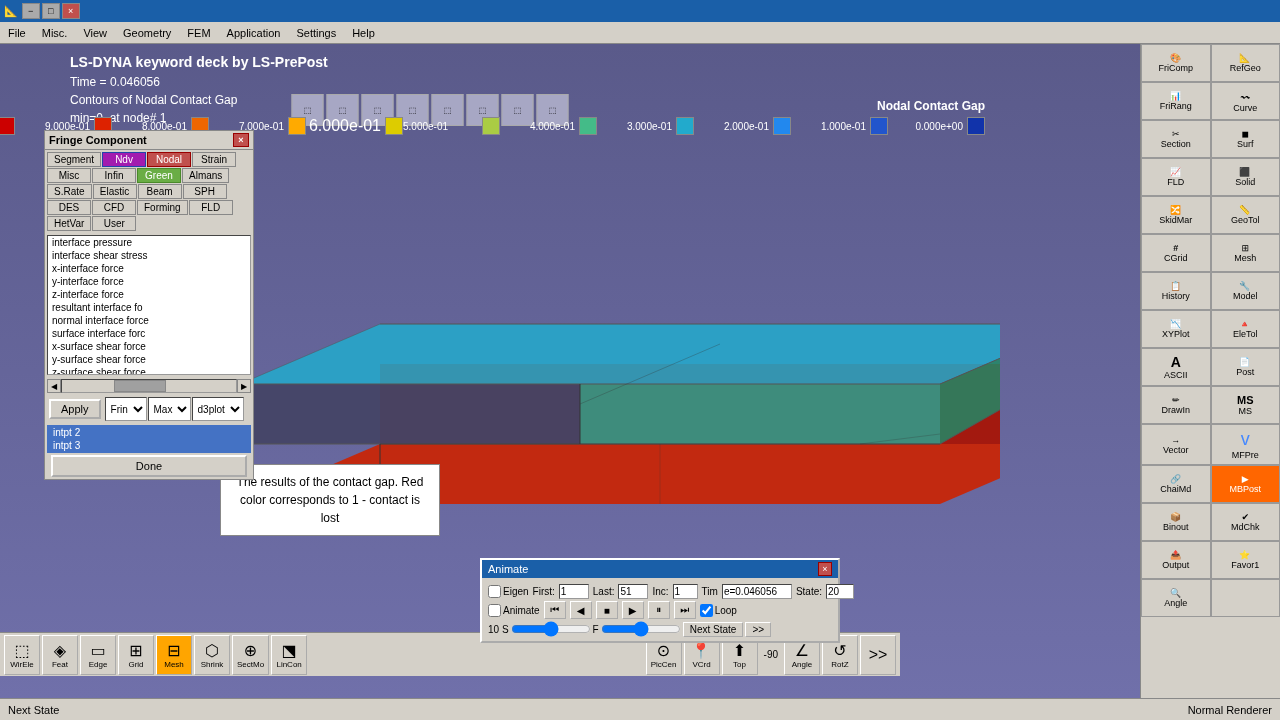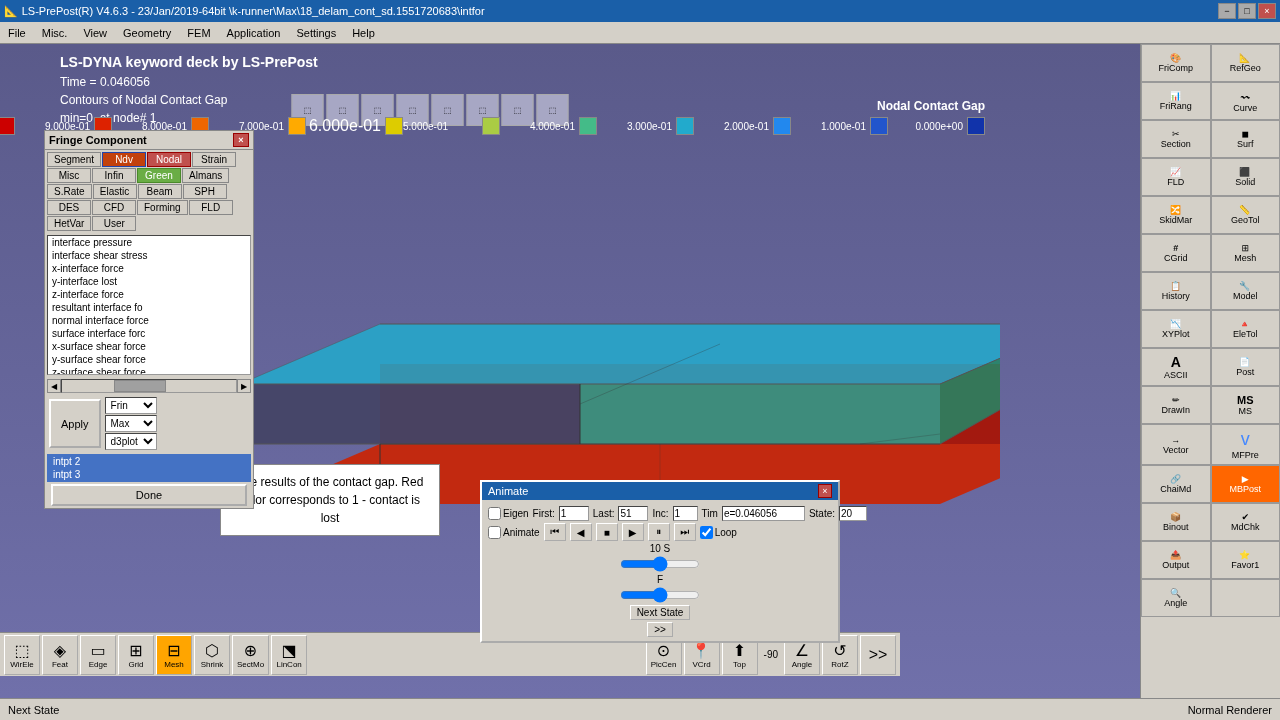--- a/index.html
+++ b/index.html
@@ -32,21 +32,21 @@
     }
     #left-panel .close-btn { margin-left: auto; width: 16px; height: 14px; background: #c0504d; border: 1px solid #900; display: flex; align-items: center; justify-content: center; cursor: pointer; font-size: 9px; color: white; }
 
     
     .cat-row { display: flex; flex-wrap: wrap; gap: 1px; padding: 2px; }
     .cat-btn {
       padding: 1px 6px; font-size: 10px; border: 1px solid #888; background: #d4d0c8;
       cursor: pointer; min-width: 44px; text-align: center;
     }
     .cat-btn.active { background: #c0504d; color: white; border-color: #900; }
-    .cat-btn.active-blue { background: #c2410c; color: white; border-color: #2244aa; }
+    .cat-btn.active-blue { background: #a21caf; color: white; border-color: #2244aa; }
     .cat-btn.active-green { background: #6aad45; color: white; border-color: #4a8a2a; }
 
     
     .listbox {
       border: 1px inset #999; background: white; margin: 2px; height: 140px; overflow-y: auto;
       font-size: 10px;
     }
     .listbox div { padding: 1px 4px; cursor: pointer; white-space: nowrap; }
 
     
@@ -66,21 +66,21 @@
 
     
     #viewport {
       position: absolute; left: 0; top: 44px; width: 1140px; height: calc(720px - 44px - 22px);
       background: linear-gradient(180deg, #5a5a8a 0%, #7070aa 100%);
       overflow: hidden;
     }
 
     
     #info-text {
-      position: absolute; top: 8px; left: 60px; color: white; font-size: 12px; line-height: 1.5;
+      position: absolute; top: 8px; left: 70px; color: white; font-size: 12px; line-height: 1.5;
     }
 
     
     #legend {
       position: absolute; top: 50px; right: 10px; display: flex; flex-direction: column; align-items: flex-end;
     }
     #legend-title { color: white; font-size: 12px; font-weight: bold; margin-bottom: 4px; text-align: right; }
     #legend-bar { display: flex; flex-direction: row; }
     .legend-item { display: flex; align-items: center; gap: 4px; font-size: 10px; color: white; }
     .legend-color { width: 18px; height: 18px; border: 1px solid #888; }
@@ -120,21 +120,21 @@
     }
     #animate-dialog .dlg-header {
       background: #1a5fa8; color: white; padding: 2px 6px; display: flex; align-items: center; font-size: 11px;
     }
     #animate-dialog .dlg-close { margin-left: auto; width: 14px; height: 14px; background: #c0504d; border: 1px solid #900; display: flex; align-items: center; justify-content: center; cursor: pointer; font-size: 9px; color: white; }
     #animate-dialog .dlg-body { padding: 4px 6px; }
     .dlg-row { display: flex; align-items: center; gap: 4px; margin: 2px 0; font-size: 10px; }
     .dlg-input { width: 50px; border: 1px inset #999; background: white; font-size: 10px; padding: 1px; }
     .dlg-btn { width: 22px; height: 18px; background: #d4d0c8; border: 1px outset #fff; display: flex; align-items: center; justify-content: center; cursor: pointer; font-size: 10px; }
     .chk-label { display: flex; align-items: center; gap: 2px; font-size: 10px; cursor: pointer; }
-    .speed-row { display: flex; align-items: center; gap: 2px; font-size: 10px; margin-top: 2px; flex-direction: column; }
+    .speed-row { display: flex; align-items: center; gap: 2px; font-size: 10px; margin-top: 2px; }
     .speed-slider { width: 120px; }
     .next-state-btn { padding: 1px 6px; background: #d4d0c8; border: 1px outset #fff; cursor: pointer; font-size: 10px; }
 
     
     #right-toolbar {
       position: absolute; right: 0; top: 44px; width: 140px; height: calc(720px - 44px - 22px);
       background: #d4d0c8; border-left: 1px solid #888; display: flex; flex-direction: column;
       overflow: hidden;
     }
     .rt-row { display: flex; }
@@ -165,21 +165,20 @@
       background: #d4d0c8; cursor: pointer; font-size: 8px;
     }
     .vt-icon { font-size: 16px; }
     .vt-btn.active { background: #ffa500; }
   </style>
 </head>
 <body>
 
 <div id="titlebar">
   <span style="margin-right:4px;">📐</span>
-  <span class="title">LS-PrePost(R) V4.6.3 - 23/Jan/2019-64bit \k-runner\Max\18_delam_cont_sd.1551720683\intfor</span>
   <div class="controls">
     <div class="ctrl-btn">−</div>
     <div class="ctrl-btn">□</div>
     <div class="ctrl-btn" style="background:#c0504d;color:white;">×</div>
   </div>
 </div>
 
 <div id="menubar">
   <span>File</span>
   <span>Misc.</span>
@@ -320,21 +319,21 @@
           <input type="checkbox" style="">
           <span>Eigen</span>
         </label>
         <span>First:</span>
         <input class="dlg-input" value="1" style="width: 30px;">
         <span>Last:</span>
         <input class="dlg-input" value="51" style="width: 30px;">
         <span>Inc:</span>
         <input class="dlg-input" value="1" style="width: 25px;">
         <span>Tim</span>
-        <input class="dlg-input" value="e=0.046056" style="width: 83px;">
+        <input class="dlg-input" value="e=0.046056" style="width: 70px;">
         <span>State:</span>
         <input class="dlg-input" value="20" style="width: 28px;">
       </div>
       <div class="dlg-row">
         <label class="chk-label">
           <input type="checkbox" style="">
           <span>Animate</span>
         </label>
         <div class="dlg-btn">⏮</div>
         <div class="dlg-btn">◀</div>
@@ -445,40 +444,40 @@
     <button class="cat-btn">CFD</button>
     <button class="cat-btn">Forming</button>
     <button class="cat-btn">FLD</button>
     <button class="cat-btn">HetVar</button>
     <button class="cat-btn">User</button>
   </div>
   <div class="listbox">
     <div>interface pressure</div>
     <div>interface shear stress</div>
     <div>x-interface force</div>
-    <div>y-interface lost</div>
+    <div>y-interface force</div>
     <div>z-interface force</div>
     <div>resultant interface fo</div>
     <div>normal interface force</div>
     <div>surface interface forc</div>
     <div>x-surface shear force</div>
     <div>y-surface shear force</div>
     <div>z-surface shear force</div>
 
   </div>
   <div class="scroll-row">
     <div class="scroll-arr">◀</div>
     <div class="scroll-track">
       <div class="scroll-thumb"></div>
     </div>
     <div class="scroll-arr">▶</div>
   </div>
   <div class="drop-row">
     <button class="apply-btn">Apply</button>
-    <div style="display:flex;flex-direction:column;gap:1px;">
+    <div style="display:flex;flex-direction:row;gap:1px;">
       <select class="drop-sel"><option>Frin</option></select>
       <select class="drop-sel"><option>Max</option></select>
       <select class="drop-sel"><option>d3plot</option></select>
     </div>
   </div>
   <div style="background:#4472c4;margin:2px;padding:1px 2px;">
     <div class="intpt-row" style="color:white;background:#4472c4;">intpt  2</div>
     <div class="intpt-row" style="color:white;background:#4472c4;">intpt  3</div>
   </div>
   <div style="text-align:center;margin:2px;">

